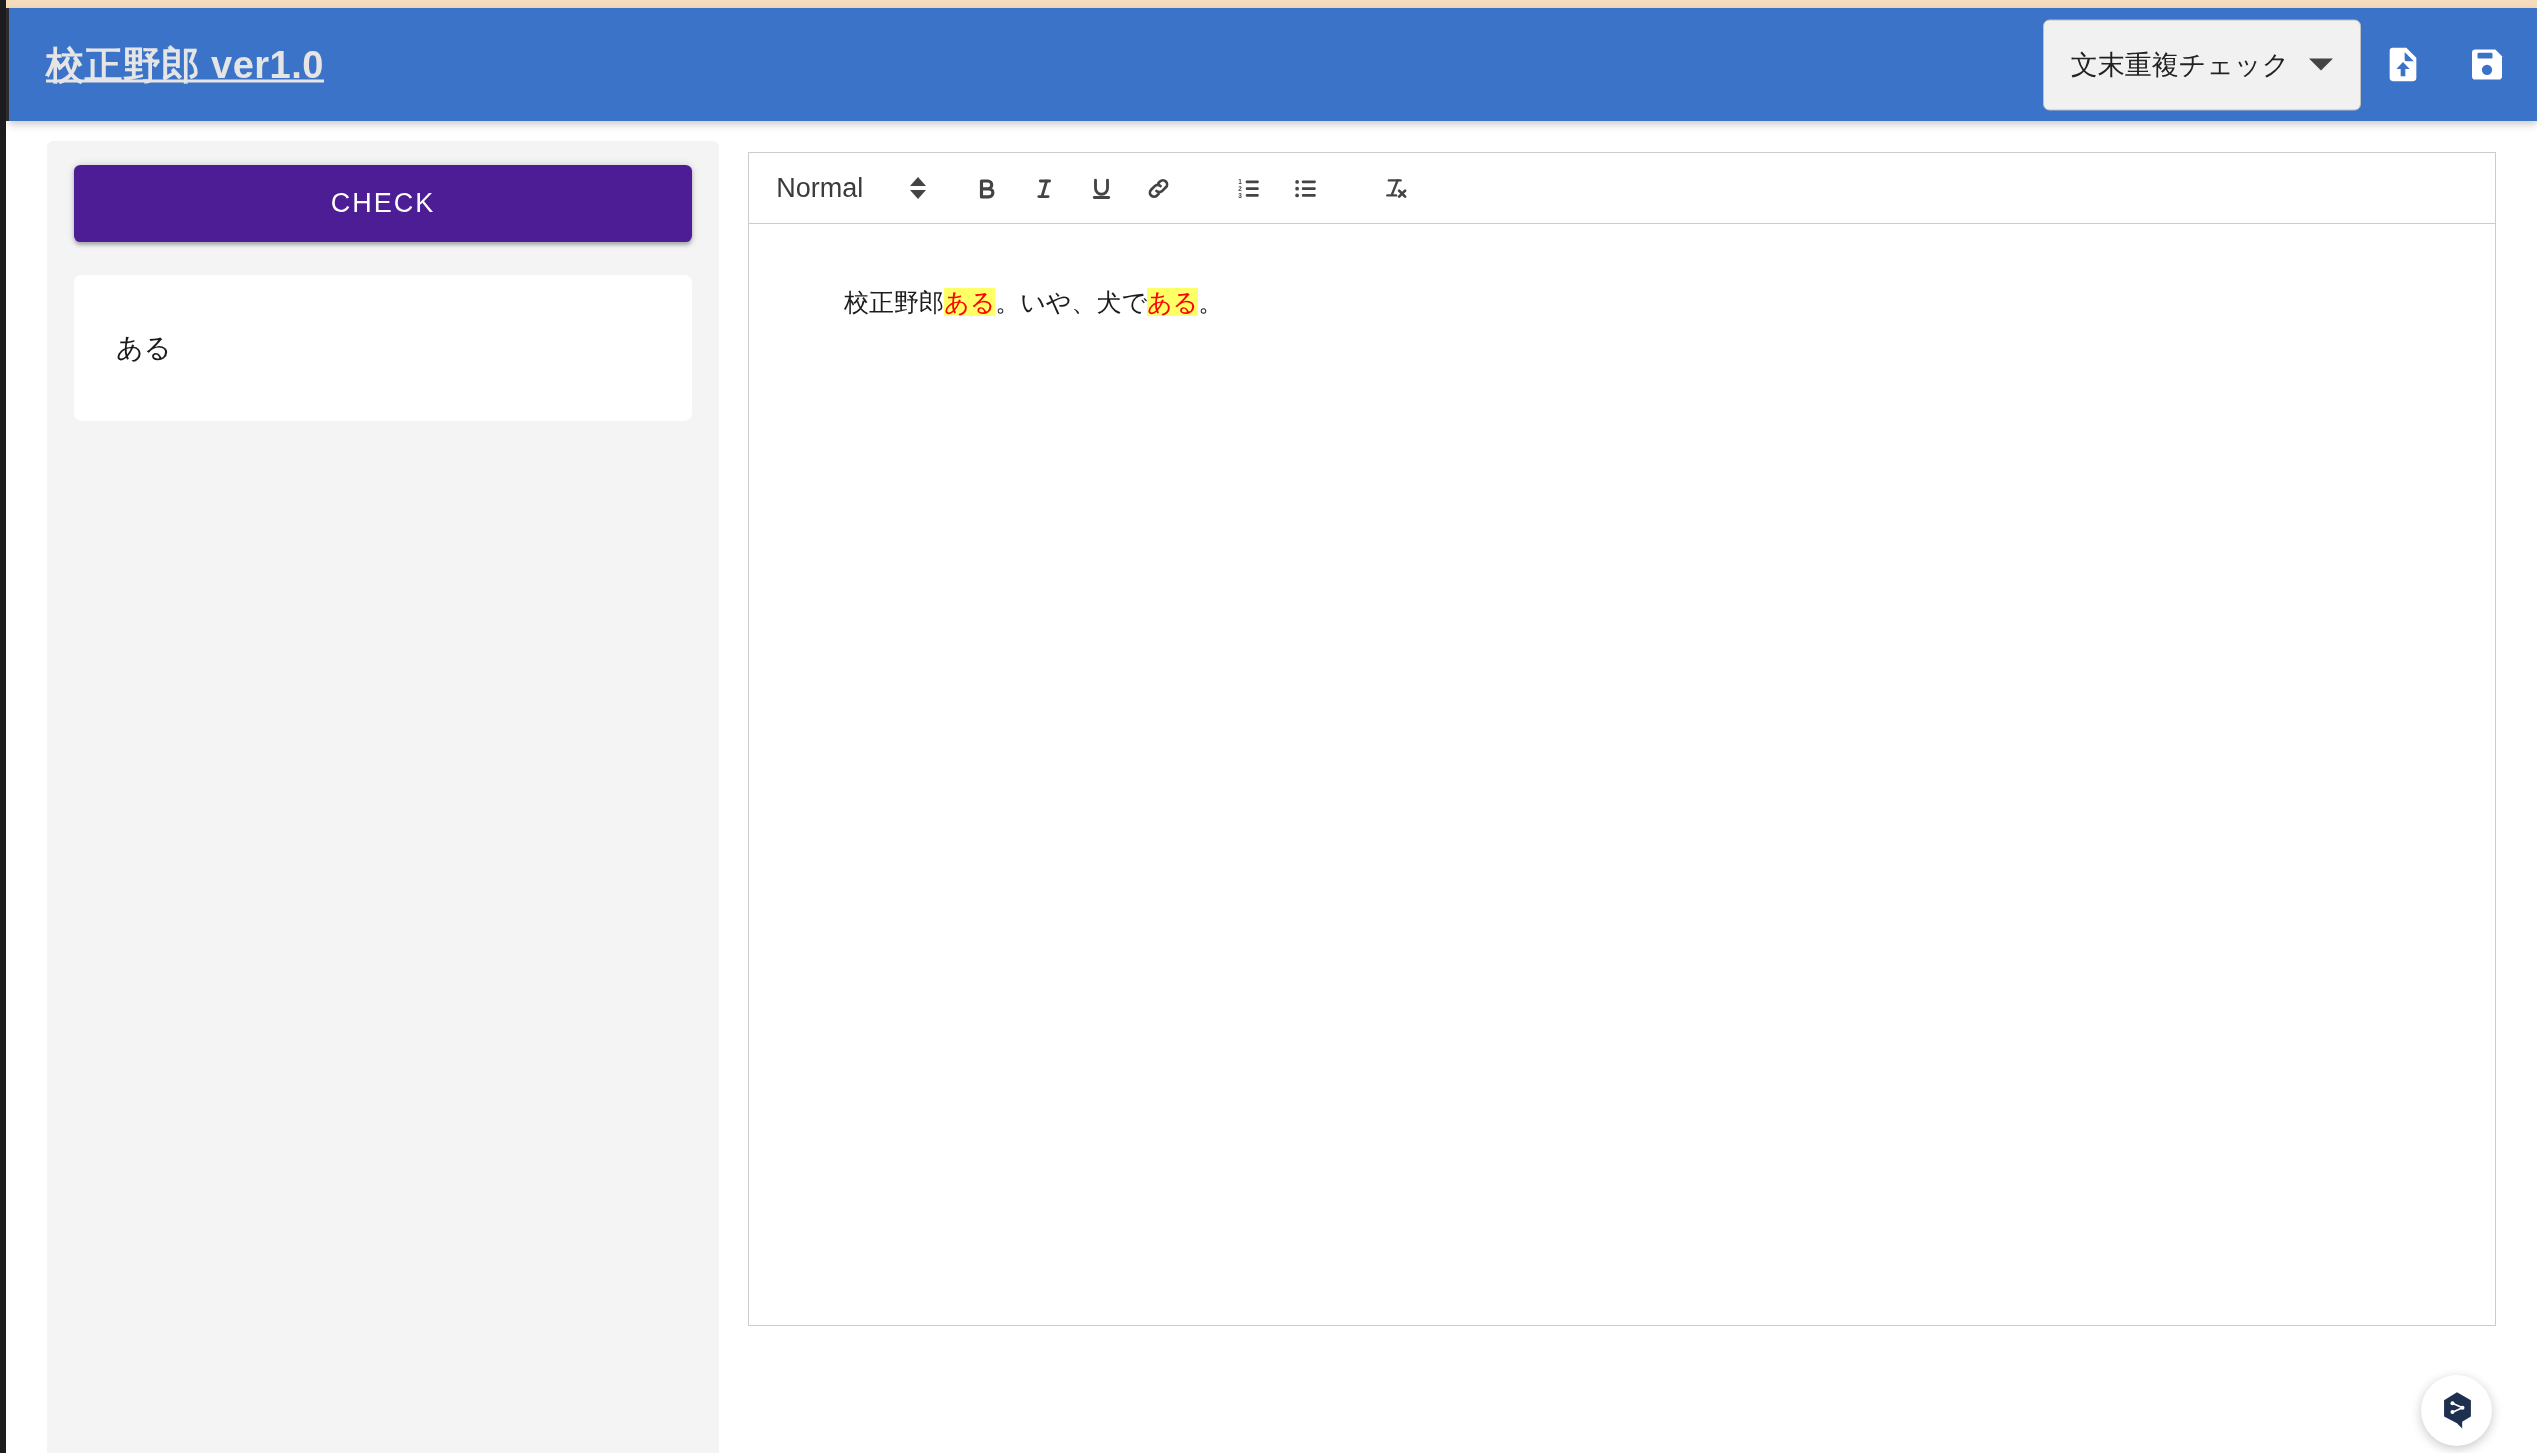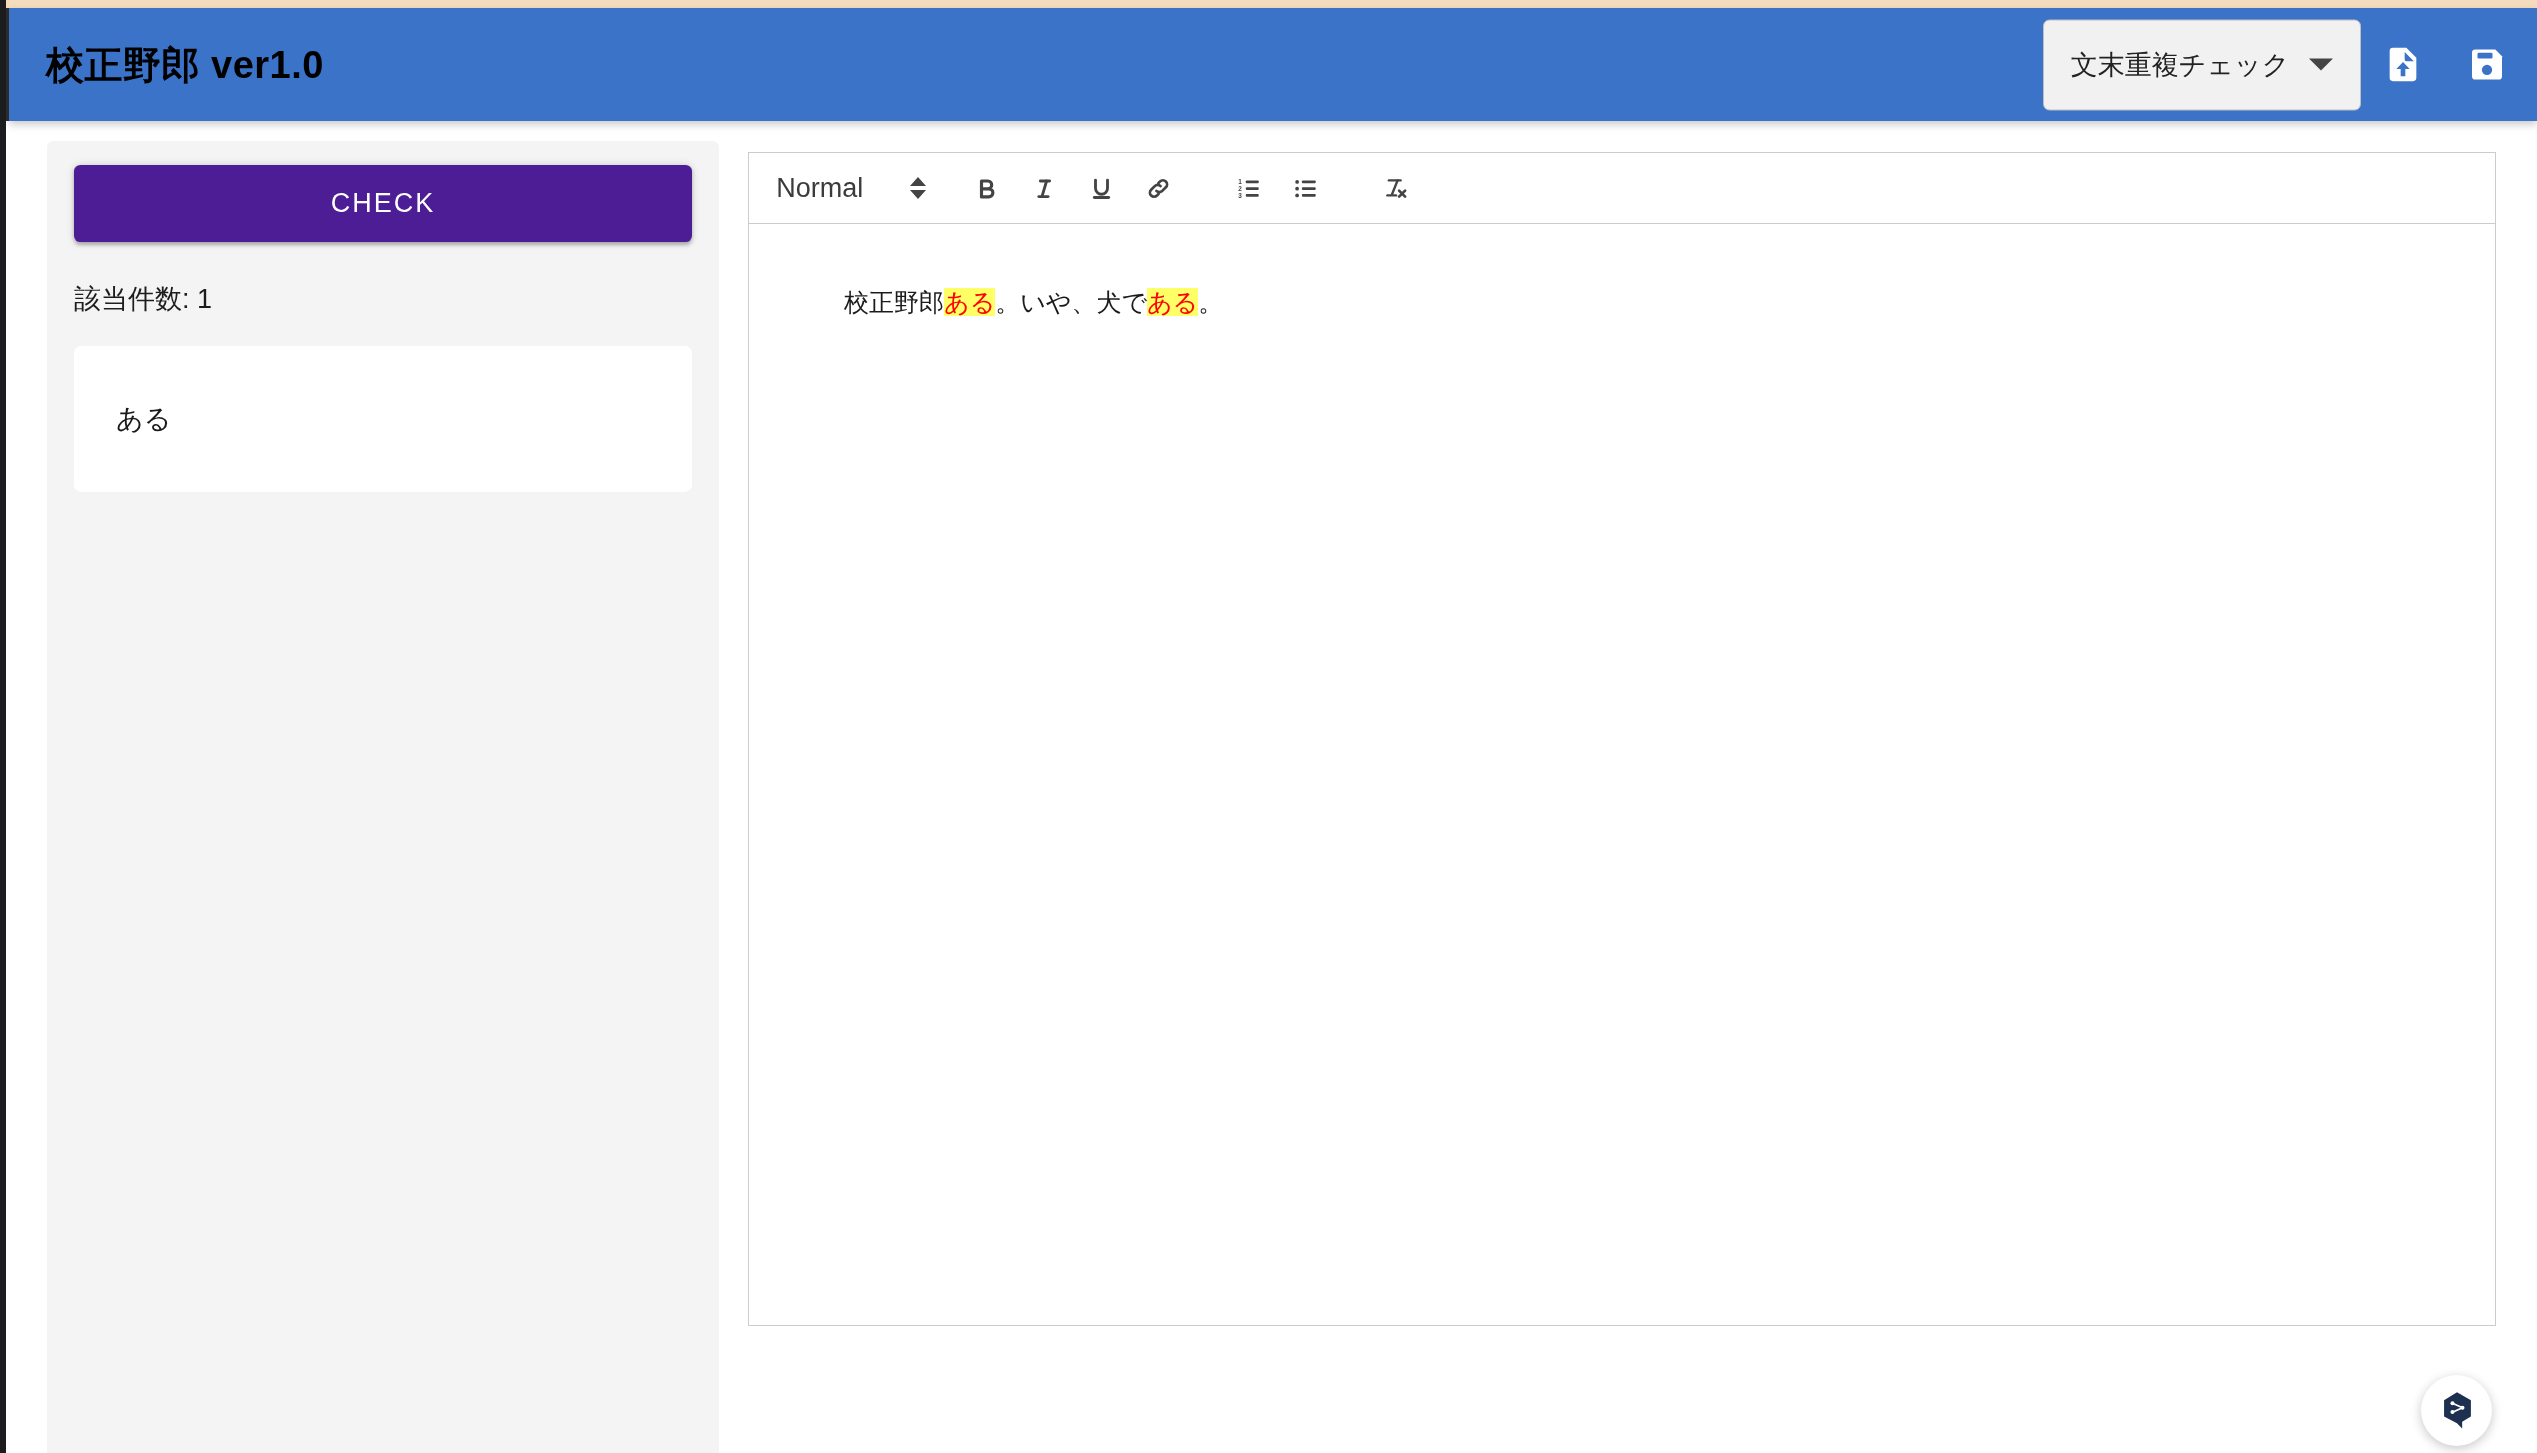--- a/index.html
+++ b/index.html
@@ -49,25 +49,26 @@
     left: 9px; top: 8.2px;
     width: 2528px; height: 113px;
     background: #3b73c9;
     box-shadow: 0 3.7px 8.2px rgba(0,0,0,0.22);
     z-index: 30;
   }
   .app-title {
     position: absolute;
     left: 37px; top: 50%;
     transform: translateY(-50%);
-    color: #000000;
+    color: #e5e5e5;
     font-size: 38px;
     font-weight: bold;
     letter-spacing: 0.5px;
     white-space: nowrap;
+    text-decoration: underline;
   }
   .header-right {
     position: absolute;
     right: 8px; top: 50%;
     transform: translateY(-50%);
     display: flex;
     align-items: center;
     gap: 0px;
   }
   .mode-select {
@@ -304,21 +305,20 @@
 
     </div>
   </div>
 
   <div class="content-row">
 
     <div class="sidebar">
 
       <button class="check-button">CHECK</button>
 
-      <div class="hit-count">該当件数: 1</div>
 
       <div class="result-card">
         <span class="result-card-text">ある</span>
       </div>
 
     </div>
 
     <div class="editor-wrap">
 
       <div class="ql-toolbar">

